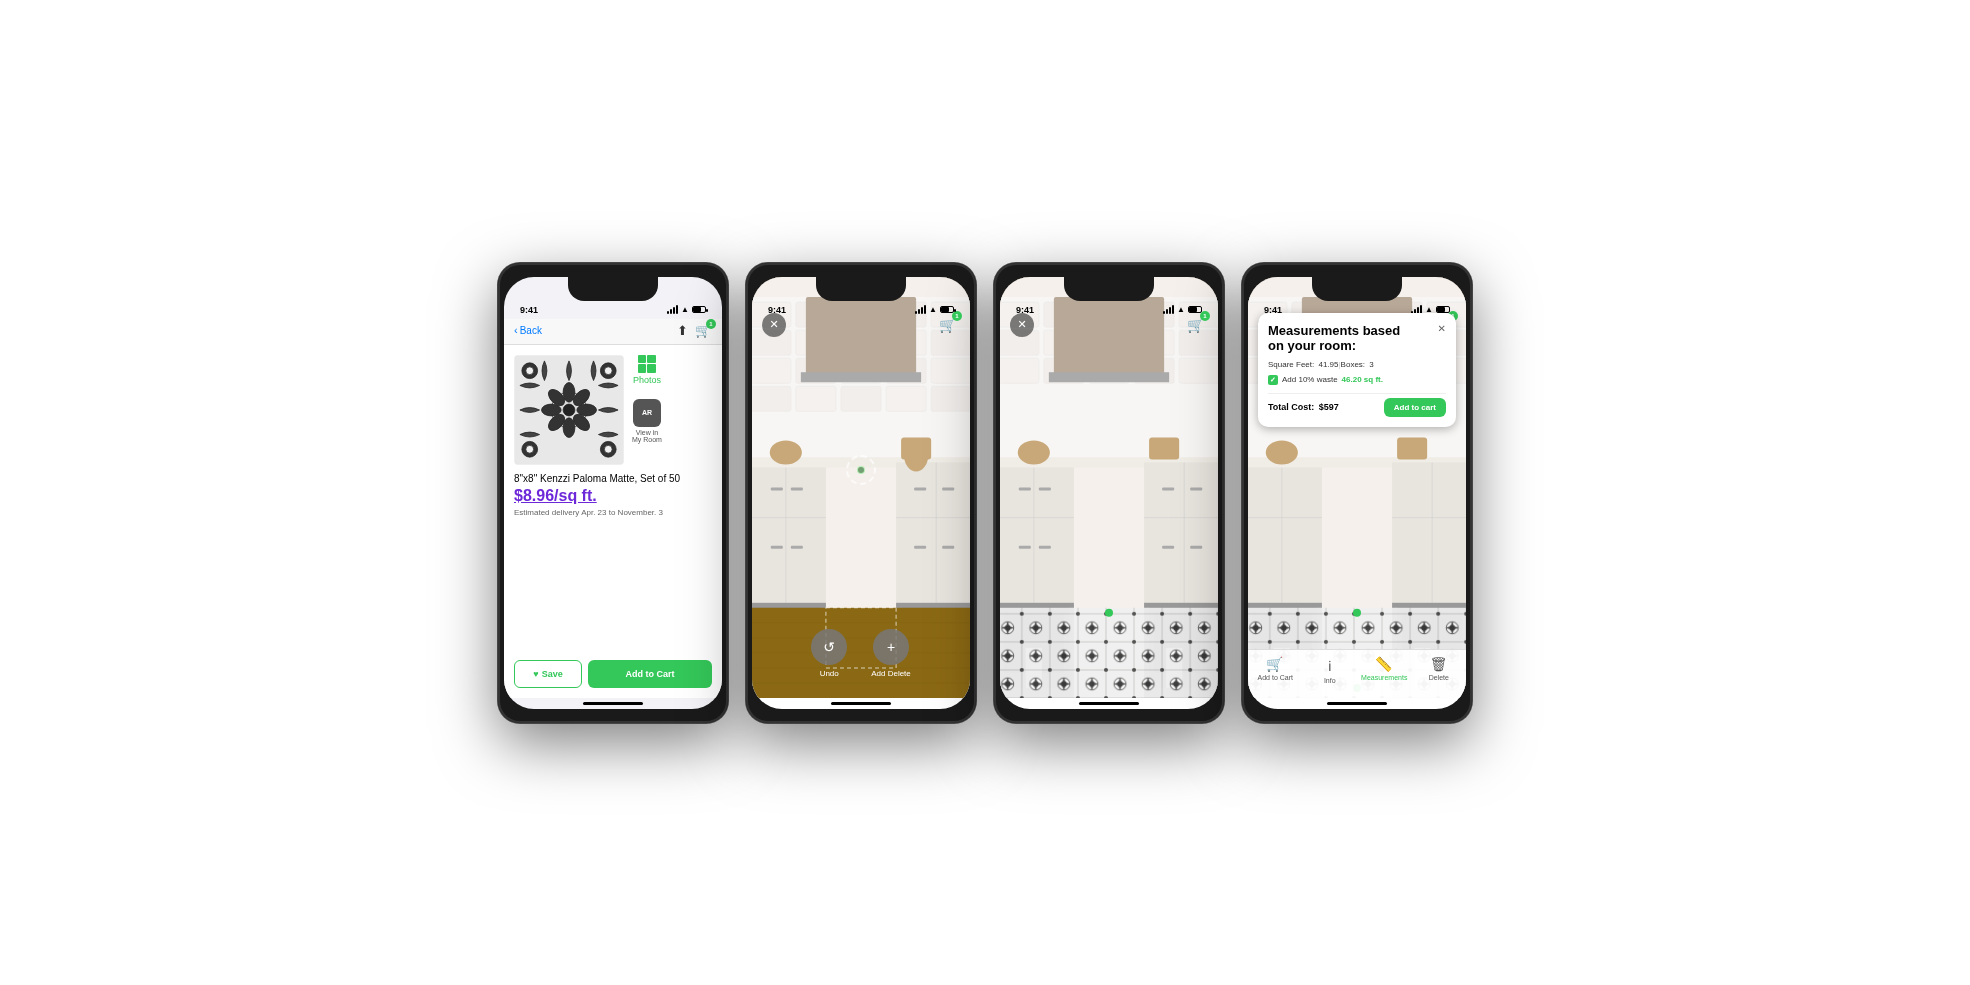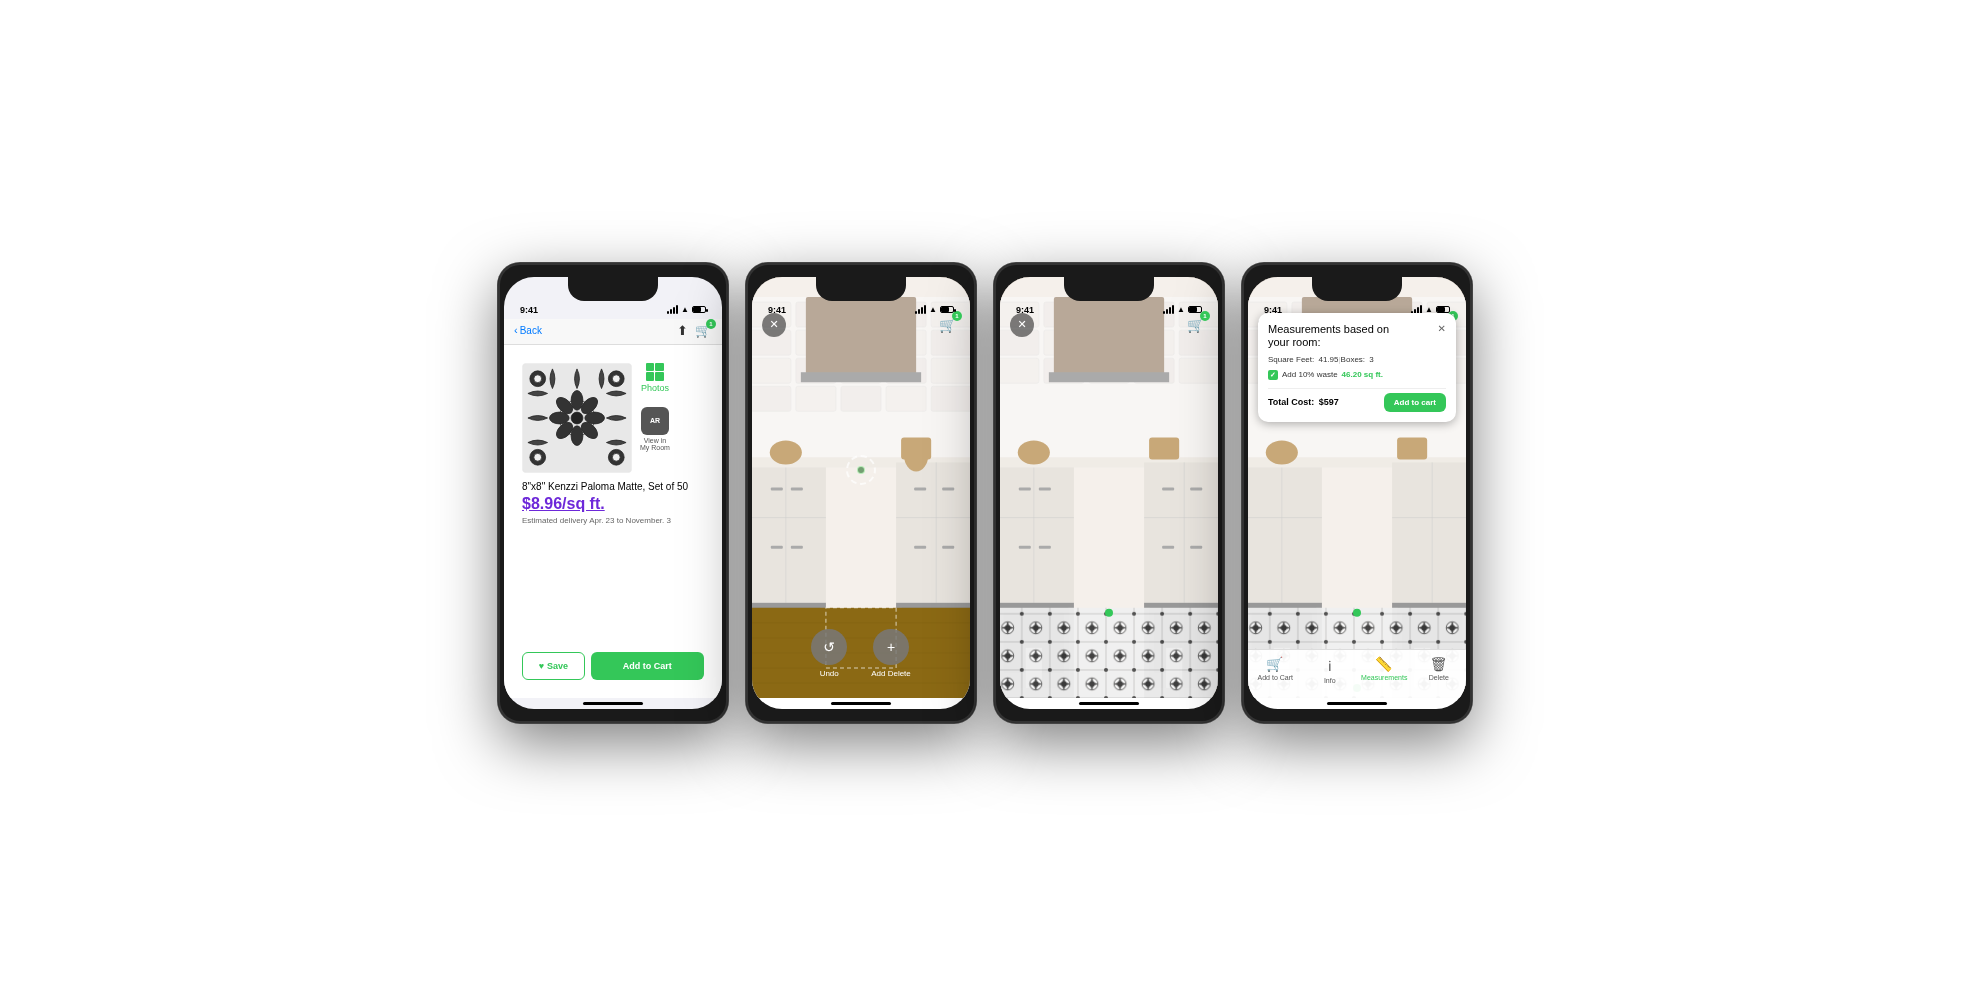--- a/index.html
+++ b/index.html
@@ -127,21 +127,21 @@
       color: #fff;
       display: flex;
       align-items: center;
       justify-content: center;
       font-weight: 700;
     }
 
     .product-content {
       flex: 1;
       overflow: hidden;
-      padding: 18px;
+      padding: 10px;
       background: #fff;
       display: flex;
       flex-direction: column;
       gap: 8px;
     }
     .product-image-area {
       display: flex;
       gap: 8px;
       align-items: flex-start;
     }
@@ -394,22 +394,22 @@
       z-index: 10;
       box-shadow: 0 2px 10px rgba(0,0,0,0.3);
     }
     .measure-popup-header {
       display: flex;
       justify-content: space-between;
       align-items: flex-start;
       margin-bottom: 6px;
     }
     .measure-popup-title {
-      font-size: 11px;
-      font-weight: 400;
+      font-size: 13px;
+      font-weight: 700;
       color: #000;
       line-height: 1.2;
       max-width: 80%;
     }
     .measure-close {
       font-size: 10px;
       color: #666;
       cursor: pointer;
     }
     .measure-details {

